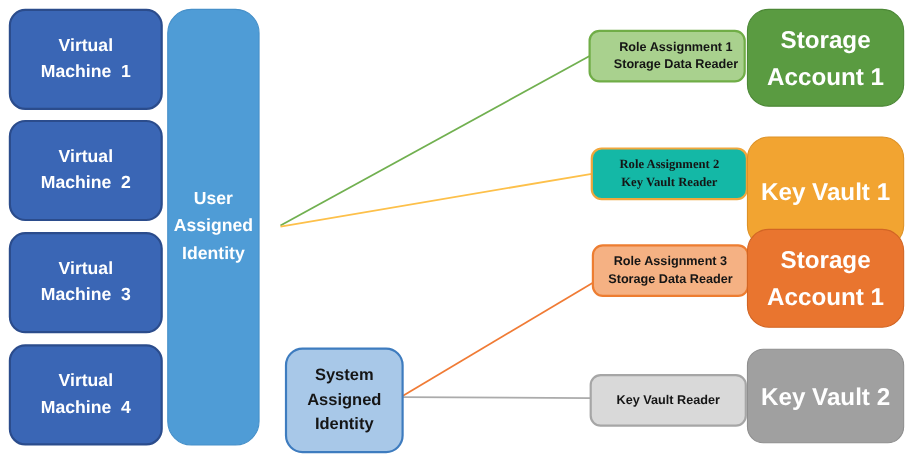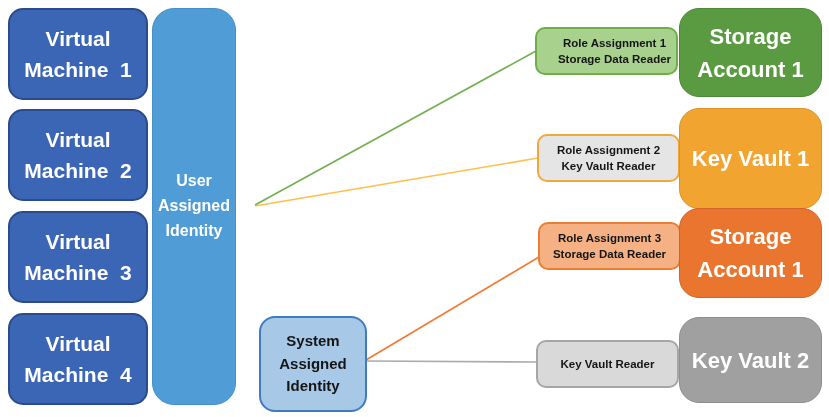--- a/index.html
+++ b/index.html
@@ -11,21 +11,21 @@
     position:absolute; box-sizing:border-box;
     display:flex; align-items:center; justify-content:center;
     text-align:center; z-index:2;
   }
   .label { white-space:pre-wrap; }
 
   
   .vm {
     left:8px; width:140px; height:92px;
     border-radius:15px; border:2px solid #2B4C8C;
-    color:#ffffff; font-weight:bold; font-size:21px; line-height:1.5;
+    color:#ffffff; font-weight:bold; font-size:16px; line-height:1.5;
   }
   .vm1 { top:8px; }
   .vm2 { top:109px; }
   .vm3 { top:211px; }
   .vm4 { top:313px; }
 
   
   .user-identity {
     left:152px; top:8px; width:84px; height:397px;
     border-radius:22px; border:1px solid #4690C9;
@@ -47,23 +47,23 @@
   .ra2 { left:537px; top:134px; }
   .ra3 { left:538px; top:222px; }
   .ra4 { left:536px; top:340px; }
 
   
   .res {
     left:679px; width:143px; border-radius:20px; border-style:solid; border-width:1px;
     color:#ffffff; font-weight:bold; font-size:22px; line-height:1.5;
   }
   .res1 { top:8px;  height:89px; }
-  .res2 { top:108px; height:101px; }
+  .res2 { top:124px; height:101px; }
   .res3 { top:208px; height:90px; }
-  .res4 { top:317px; height:86px; }
+  .res4 { top:317px; height:86px;border-radius:15px; }
 
   .connectors {
     position:absolute; left:0; top:0; width:829px; height:417px;
     z-index:1; pointer-events:none;
   }
   .connectors line { stroke-width:1.6; fill:none; }
 </style>
 </head>
 <body>
 
@@ -101,21 +101,21 @@
   <div class="box system-identity" style="background-color: rgb(168, 200, 232); border-color: rgb(62, 124, 191);">
     <span class="label">System
 Assigned
 Identity</span>
   </div>
 
   <div class="box ra ra1" style="background-color: rgb(169, 209, 142); border-color: rgb(112, 173, 71); padding-left: 16px;">
     <span>Role Assignment 1</span>
     <span>Storage Data Reader</span>
   </div>
-  <div class="box ra ra2" style="background-color: #e5e5e5; border-color: rgb(240, 167, 60);">
+  <div class="box ra ra2" style="background-color: #14b8a6; border-color: rgb(240, 167, 60); font-family: Liberation Serif, serif;">
     <span>Role Assignment 2</span>
     <span>Key Vault Reader</span>
   </div>
   <div class="box ra ra3" style="background-color: rgb(245, 177, 131); border-color: rgb(237, 125, 49);">
     <span>Role Assignment 3</span>
     <span>Storage Data Reader</span>
   </div>
   <div class="box ra ra4" style="background-color: rgb(217, 217, 217); border-color: rgb(166, 166, 166);">
     <span>Key Vault Reader</span>
   </div>

